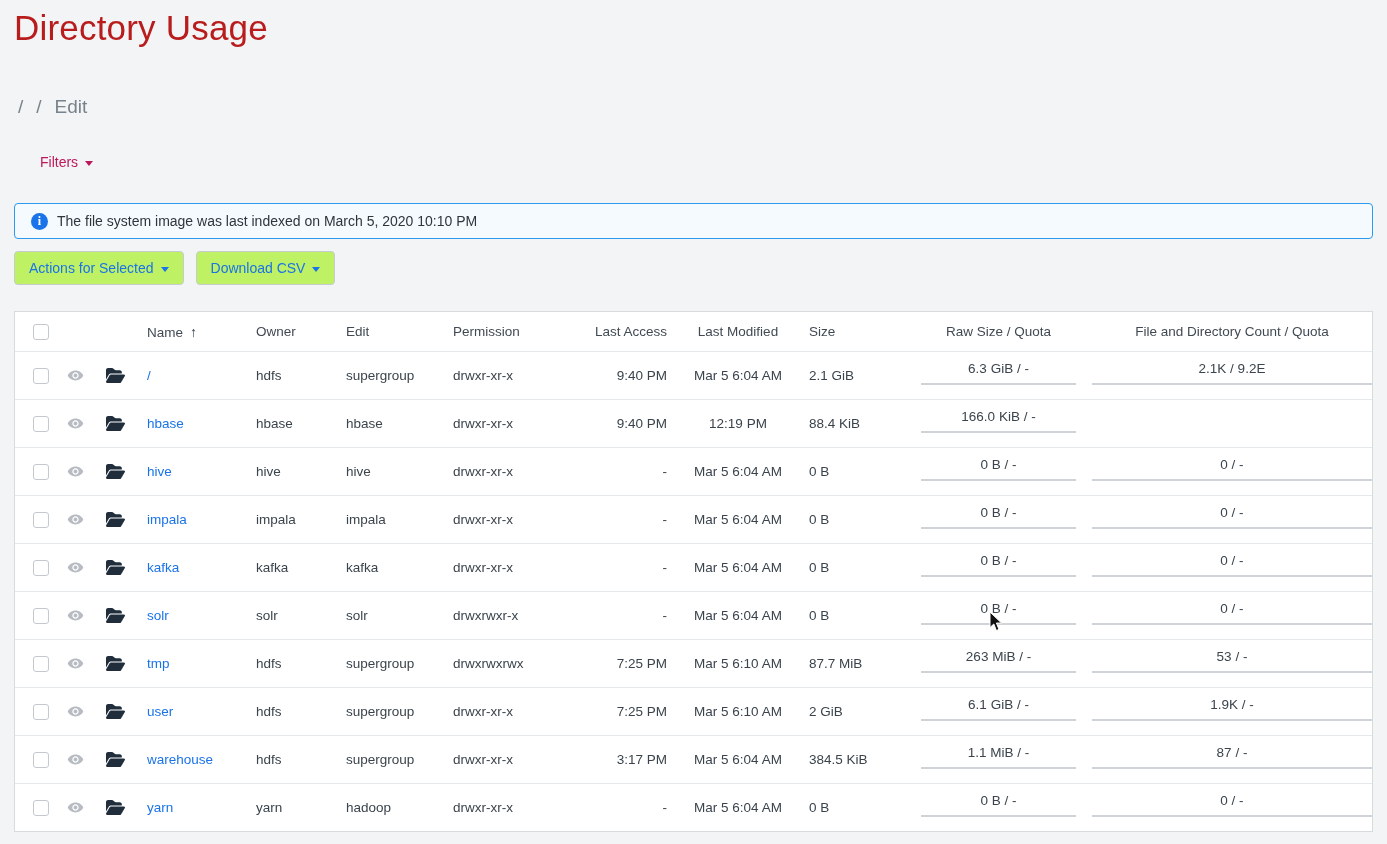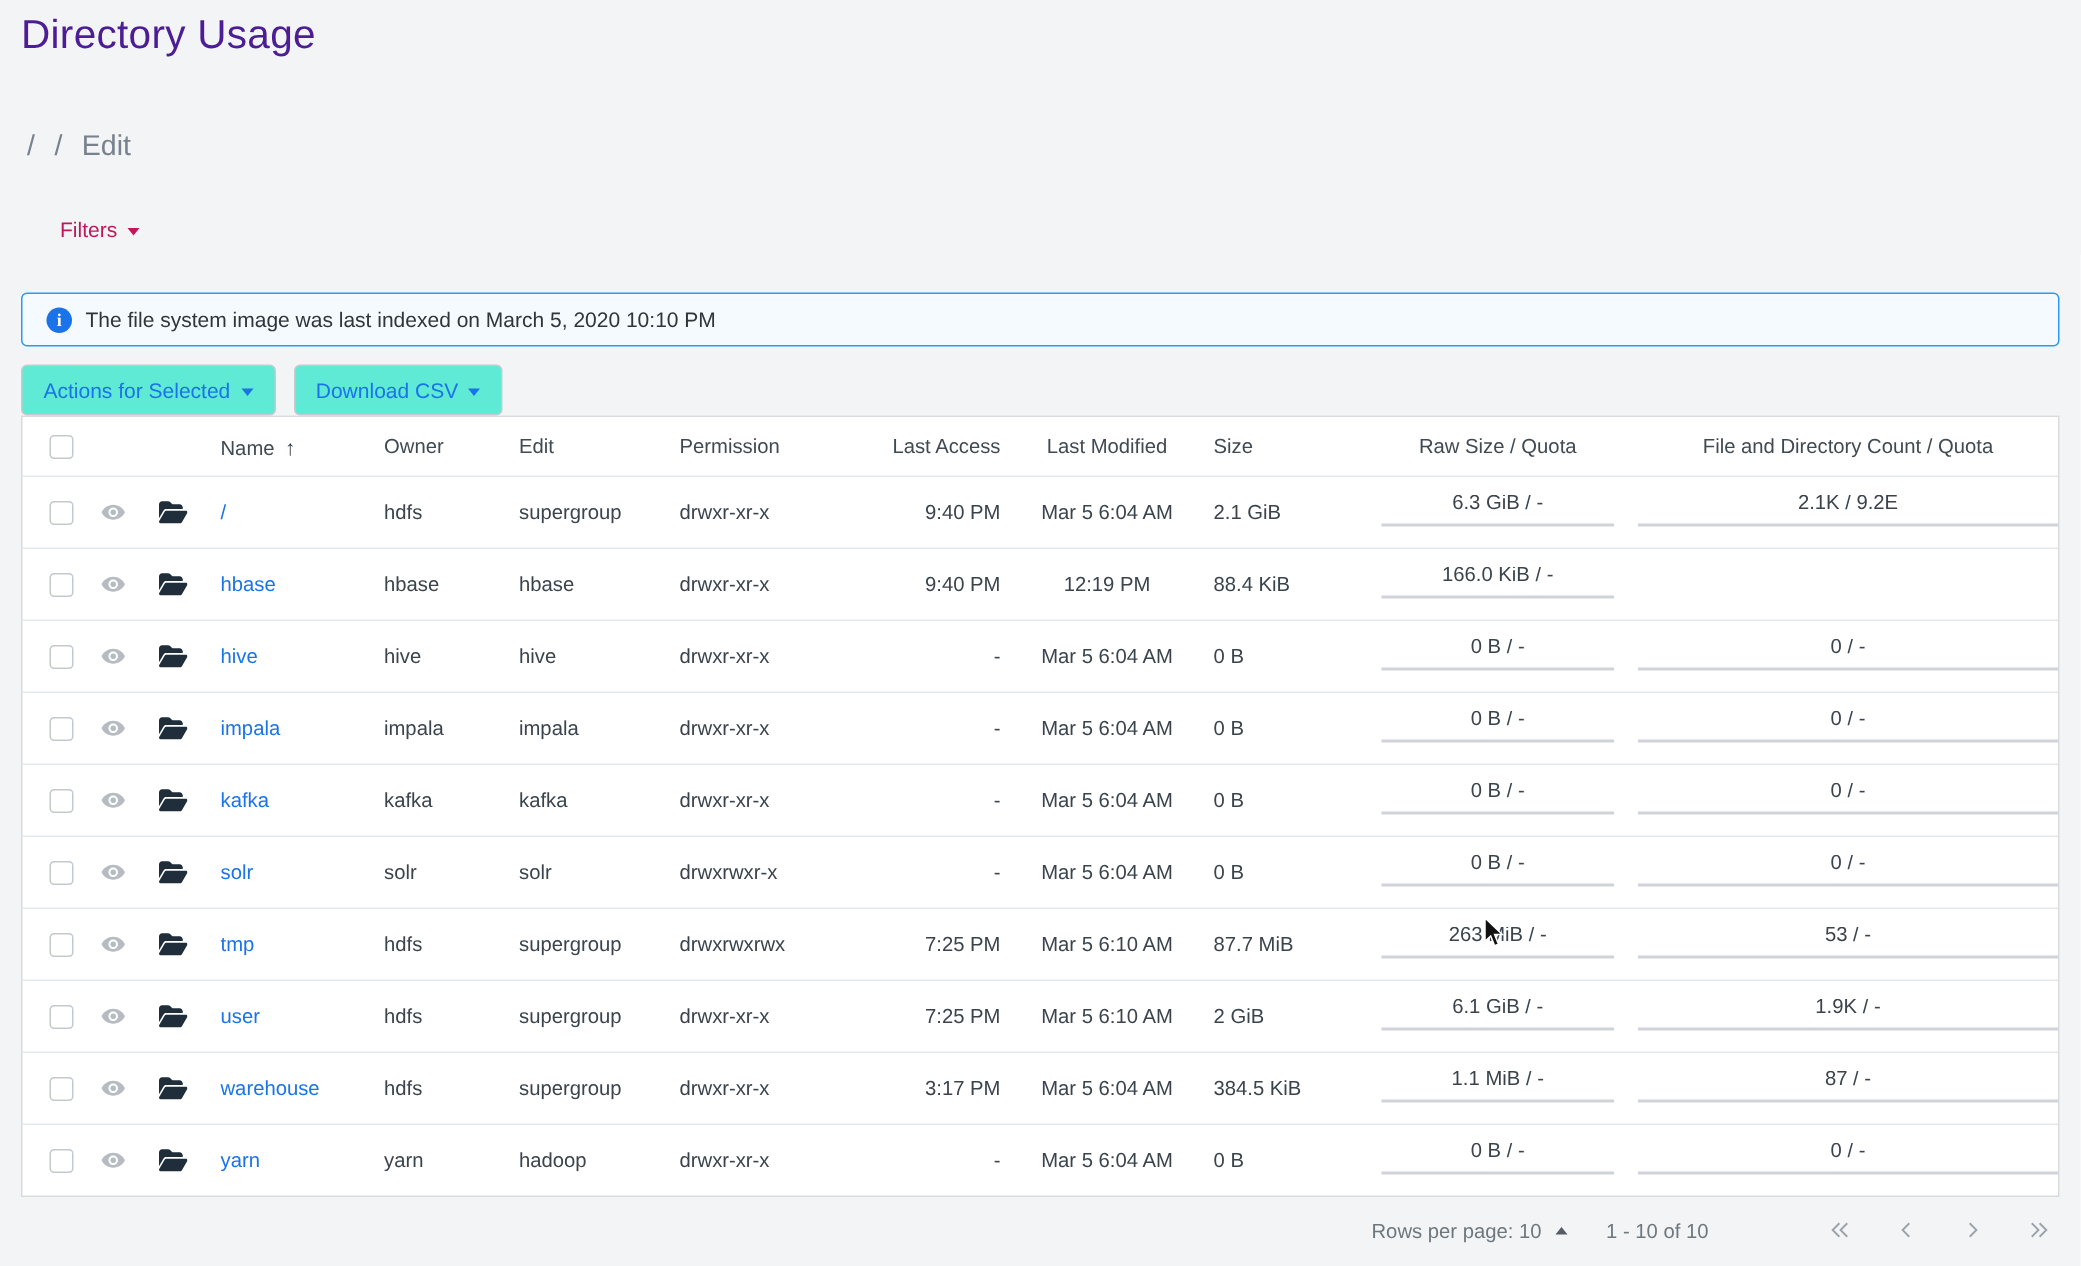--- a/index.html
+++ b/index.html
@@ -9,23 +9,23 @@
     font-family: "Liberation Sans", sans-serif;
     background: #f2f4f5;
     color: #3b444c;
     position: relative;
     overflow: hidden;
   }
   .wrap { padding: 0 14px; }
 
   .page-title {
     margin-top: 8px;
-    font-size: 27px;
+    font-size: 35px;
     font-weight: 400;
-    color: #4c1d95;
+    color: #b91c1c;
     letter-spacing: 0.2px;
   }
 
   .breadcrumb {
     margin-top: 48px;
     font-size: 19px;
     color: #78828c;
     display: flex;
     align-items: center;
     gap: 13px;
@@ -75,33 +75,33 @@
     display: inline-flex;
     align-items: center;
     justify-content: center;
     margin-right: 9px;
     flex: 0 0 auto;
   }
 
   .btn-row { margin-top: 12px; display: flex; gap: 12px; }
   .btn {
     height: 34px;
-    background: #5eead4;
+    background: #bef264;
     border: 1px solid #c6cbcf;
     border-radius: 4px;
     color: #1a73e8;
     font-size: 14px;
     display: inline-flex;
     align-items: center;
     padding: 0 14px;
     cursor: pointer;
   }
 
   .table {
-    margin-top: 0;
+    margin-top: 26px;
     background: #ffffff;
     border: 1px solid #d8dbde;
     width: 1359px;
   }
   .tr, .thead {
     display: flex;
     align-items: center;
   }
   .thead {
     height: 39px;

